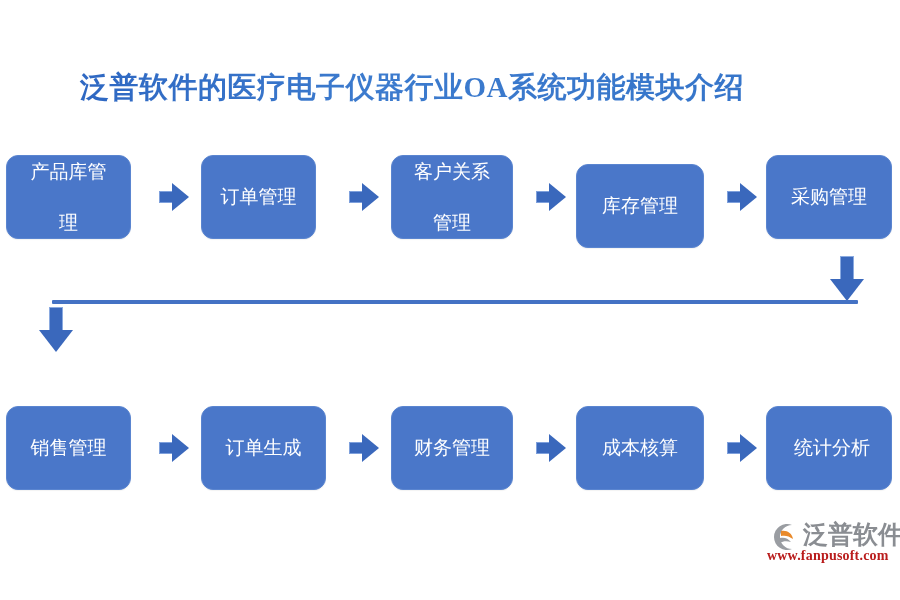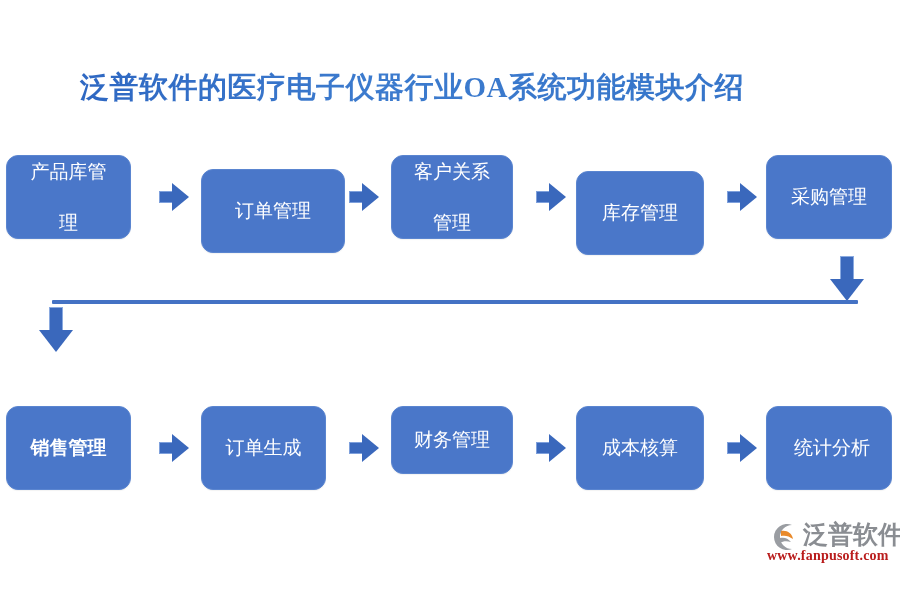--- a/index.html
+++ b/index.html
@@ -169,39 +169,39 @@
 
   <div class="node" style="left:6px;  top:155px; width:125px; height:84px;">
     <span><span>产品库管</span><br><span>理</span></span>
   </div>
 
   <div class="arrow-right" style="left:159px; top:182px;">
     <div class="shaft"></div>
     <div class="head"></div>
   </div>
 
-  <div class="node" style="left:201px; top:155px; width:144px; height:84px;margin-top:14px;">
+  <div class="node" style="left:201px; top:155px; width:115px; height:84px;">
     <span>订单管理</span>
   </div>
 
   <div class="arrow-right" style="left:349px; top:182px;">
     <div class="shaft"></div>
     <div class="head"></div>
   </div>
 
   <div class="node" style="left:391px; top:155px; width:122px; height:84px;">
     <span><span>客户关系</span><br><span>管理</span></span>
   </div>
 
   <div class="arrow-right" style="left:536px; top:182px;">
     <div class="shaft"></div>
     <div class="head"></div>
   </div>
 
-  <div class="node" style="left:576px; top:171px; width:128px; height:84px;">
+  <div class="node" style="left:576px; top:164px; width:128px; height:84px;">
     <span>库存管理</span>
   </div>
 
   <div class="arrow-right" style="left:727px; top:182px;">
     <div class="shaft"></div>
     <div class="head"></div>
   </div>
 
   <div class="node" style="left:766px; top:155px; width:126px; height:84px;">
     <span>采购管理</span>
@@ -212,39 +212,39 @@
     <div class="head"></div>
   </div>
 
   <div class="connector-line" style="left:52px; top:300px; width:806px; height:4px;"></div>
 
   <div class="arrow-down" style="left:39px; top:307px;">
     <div class="shaft"></div>
     <div class="head"></div>
   </div>
 
-  <div class="node" style="left:6px;  top:406px; width:125px; height:84px;font-weight:bold;">
+  <div class="node" style="left:6px;  top:406px; width:125px; height:84px;">
     <span>销售管理</span>
   </div>
 
   <div class="arrow-right" style="left:159px; top:433px;">
     <div class="shaft"></div>
     <div class="head"></div>
   </div>
 
   <div class="node" style="left:201px; top:406px; width:125px; height:84px;">
     <span>订单生成</span>
   </div>
 
   <div class="arrow-right" style="left:349px; top:433px;">
     <div class="shaft"></div>
     <div class="head"></div>
   </div>
 
-  <div class="node" style="left:391px; top:406px; width:122px; height:68px;">
+  <div class="node" style="left:391px; top:406px; width:122px; height:84px;">
     <span>财务管理</span>
   </div>
 
   <div class="arrow-right" style="left:536px; top:433px;">
     <div class="shaft"></div>
     <div class="head"></div>
   </div>
 
   <div class="node" style="left:576px; top:406px; width:128px; height:84px;">
     <span>成本核算</span>

